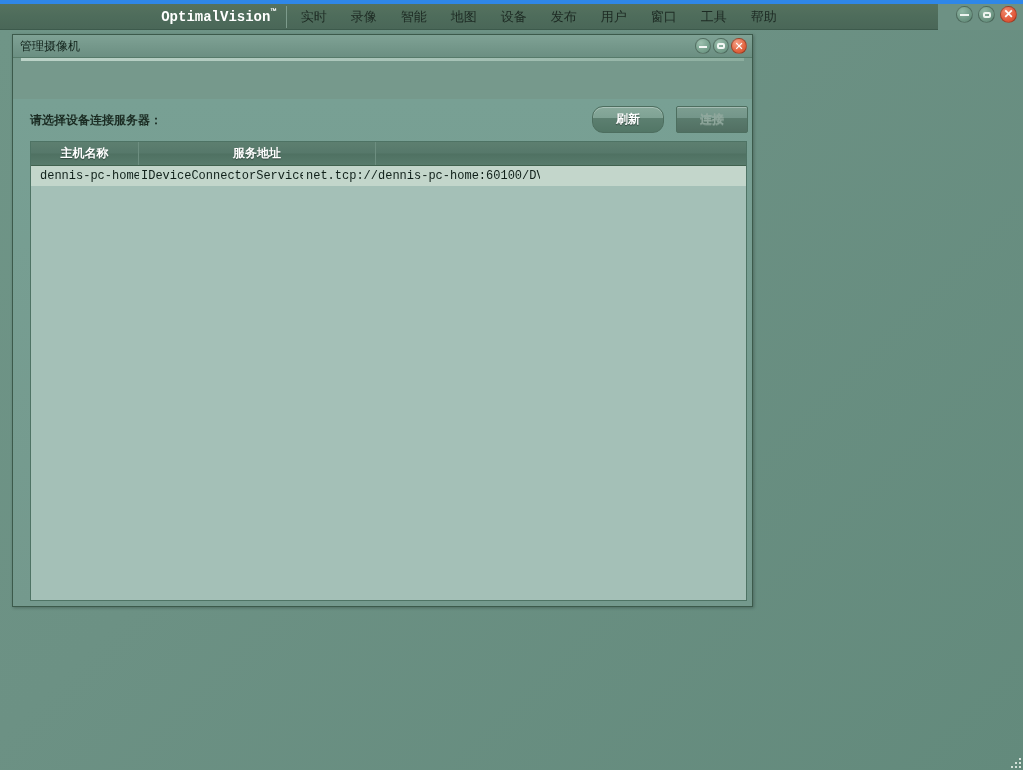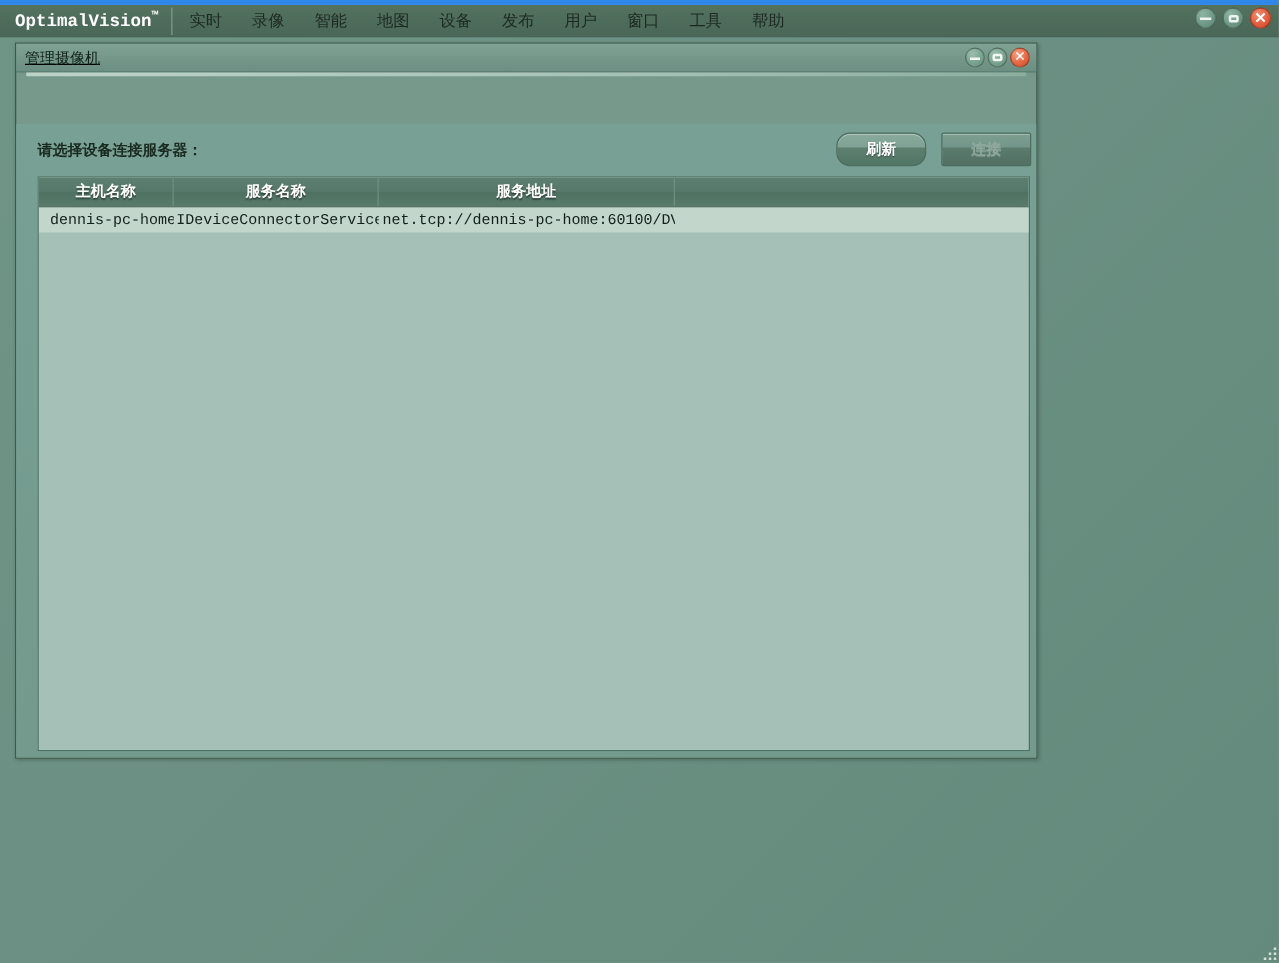--- a/index.html
+++ b/index.html
@@ -23,27 +23,28 @@
     left: 0; top: 0;
     width: 1023px;
     height: 4px;
     background: #2f87e8;
   }
 
   
   .menubar {
     position: absolute;
     left: 0; top: 4px;
-    width: 1023px;
+    width: 938px;
     height: 26px;
     background: linear-gradient(to bottom, #55725f 0%, #4e6c5b 50%, #4a6758 100%);
     display: flex;
     align-items: center;
     box-sizing: border-box;
     border-bottom: 1px solid #3d5a4c;
+    justify-content: center;
   }
   .brand {
     color: #ffffff;
     font-family: "Liberation Mono", "DejaVu Sans Mono", monospace;
     font-size: 14px;
     font-weight: bold;
     padding: 0 10px 0 12px;
     letter-spacing: 0px;
     white-space: nowrap;
   }
@@ -118,27 +119,26 @@
     width: 1023px;
     height: 740px;
     background: linear-gradient(135deg, #6f9587 0%, #6c9184 40%, #638a7c 100%);
   }
 
   
   .dialog {
     position: absolute;
     left: 12px;
     top: 4px;
-    width: 818px;
+    width: 741px;
     height: 573px;
     background: #76998c;
     border: 1px solid #3c5a4b;
     box-sizing: border-box;
     box-shadow: 1px 1px 3px rgba(0,0,0,0.25);
-    text-decoration: underline;
   }
   .dlg-titlebar {
     height: 23px;
     background: linear-gradient(to bottom, #7fa295 0%, #74978a 55%, #6b8f82 100%);
     border-bottom: 1px solid #567a6a;
     display: flex;
     align-items: center;
     position: relative;
     box-sizing: border-box;
   }
@@ -395,21 +395,20 @@
 
         <div class="toolrow">
           <div class="toolrow-label">请选择设备连接服务器：</div>
           <div class="btn refresh">刷新</div>
           <div class="btn connect">连接</div>
         </div>
 
         <div class="grid">
           <div class="grid-head">
             <div class="th c0">主机名称</div>
-            <div class="th c1">服务名称</div>
             <div class="th c2">服务地址</div>
             <div class="th c3"></div>
           </div>
           <div class="grid-rows">
             <div class="grid-row">
               <div class="td c0">dennis-pc-home</div>
               <div class="td c1">IDeviceConnectorService</div>
               <div class="td c2">net.tcp://dennis-pc-home:60100/DVC</div>
               <div class="td c3"></div>
             </div>

